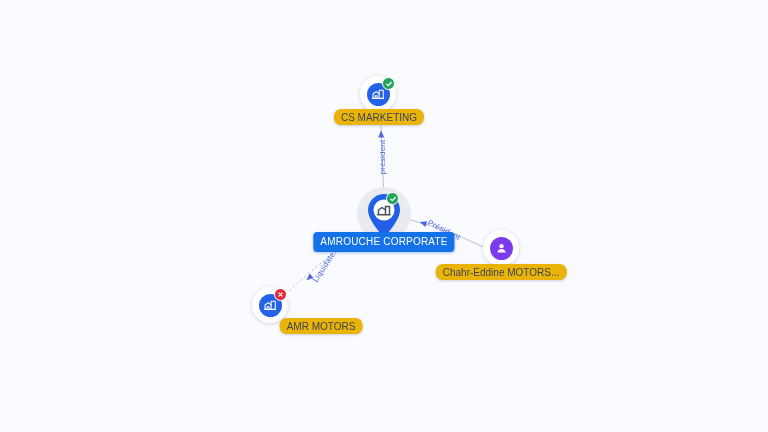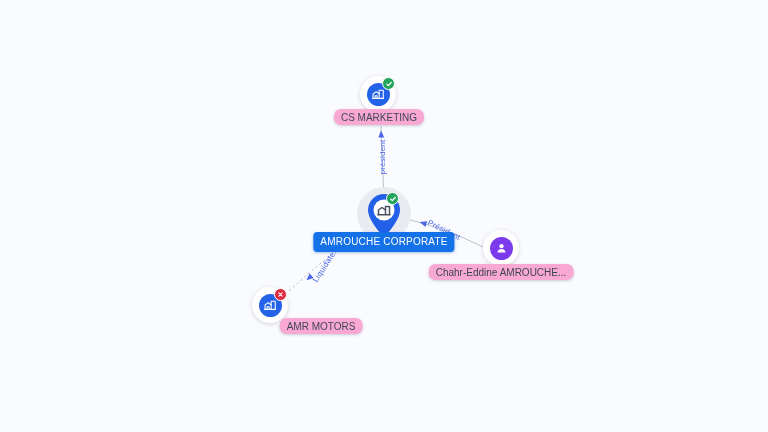--- a/index.html
+++ b/index.html
@@ -30,21 +30,21 @@
   .pin{position:absolute;z-index:4;cursor:pointer;}
   .badge{
     position:absolute;z-index:5;width:13px;height:13px;border-radius:50%;
     box-sizing:border-box;border:1.5px solid #fff;
     display:flex;align-items:center;justify-content:center;
   }
   .badge-green{background:#22A55B;}
   .badge-red{background:#DE2B3E;}
   .pill{
     position:absolute;z-index:6;transform:translateX(-50%);
-    background:#f9a8d4;color:#3D4656;font-size:10px;line-height:11px;
+    background:#eab308;color:#3D4656;font-size:10px;line-height:11px;
     padding:2.5px 7px;border-radius:7px;white-space:nowrap;
     box-shadow:0 1px 3px rgba(25,39,80,.22);cursor:pointer;
   }
   .pill-blue{
     background:#1471E8;color:#fff;border-radius:4px;
     padding:4px 7px;letter-spacing:.2px;font-size:10px;line-height:12px;
     box-shadow:0 1px 3px rgba(20,90,220,.35);
     text-align:right;
   }
 </style>
@@ -108,21 +108,21 @@
   <div class="pill pill-blue" style="left:384px;top:232px;">AMROUCHE CORPORATE</div>
 
   <div class="node-circle" style="left:483px;top:230px;">
     <div class="inner-circle inner-purple">
       <svg width="15" height="15" viewBox="0 0 24 24">
         <circle cx="12" cy="8.3" r="3.4" fill="#fff"></circle>
         <path d="M5.5 18.5 C5.5 14.9 8.4 12.6 12 12.6 C15.6 12.6 18.5 14.9 18.5 18.5 Z" fill="#fff"></path>
       </svg>
     </div>
   </div>
-  <div class="pill" style="left:501px;top:264px;">Chahr-Eddine AMROUCHE...</div>
+  <div class="pill" style="left:501px;top:264px;">Chahr-Eddine MOTORS...</div>
 
   <div class="node-circle" style="left:252px;top:287px;">
     <div class="inner-circle inner-blue">
       <svg width="14" height="14" viewBox="0 0 24 24">
         <g stroke="#fff" stroke-width="1.8" fill="none" stroke-linecap="round" stroke-linejoin="round">
           <path d="M14 19 V5.5 H21 V19"></path>
           <path d="M3.5 19 V12 L9 8 L14 12"></path>
           <path d="M7 19 V15 H10.5 V19"></path>
           <path d="M2.5 19.5 H21.5"></path>
         </g>

